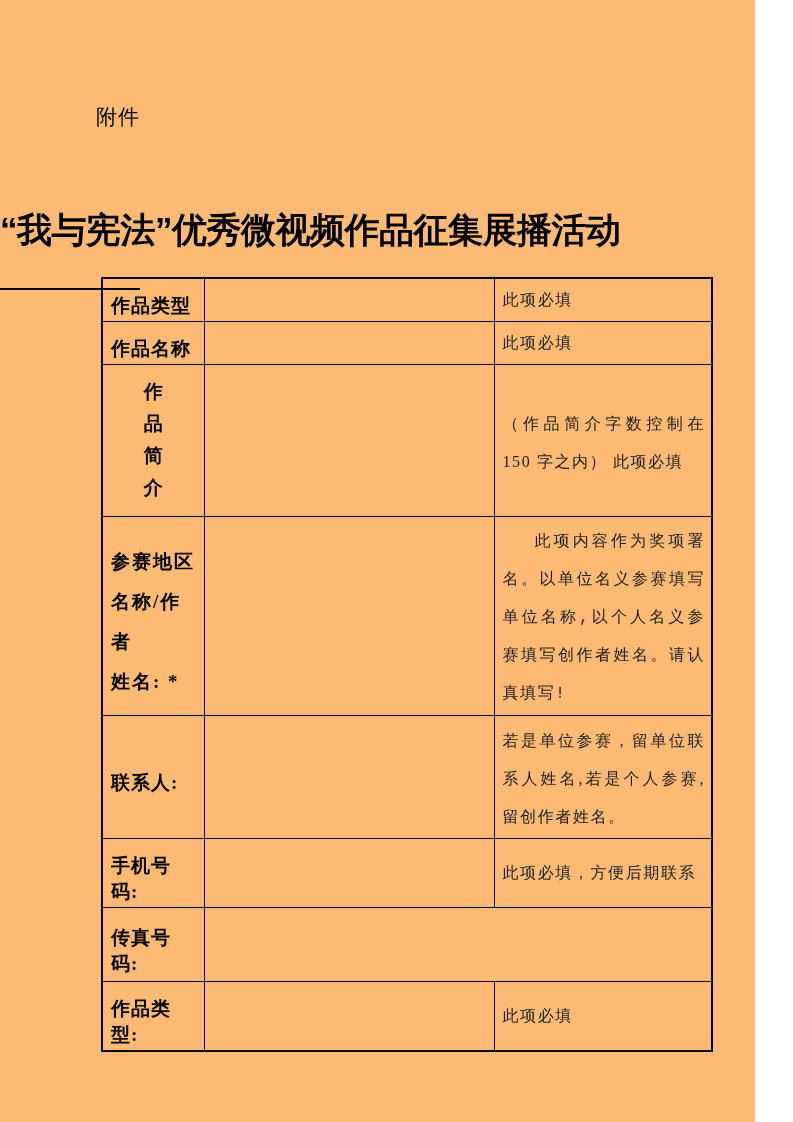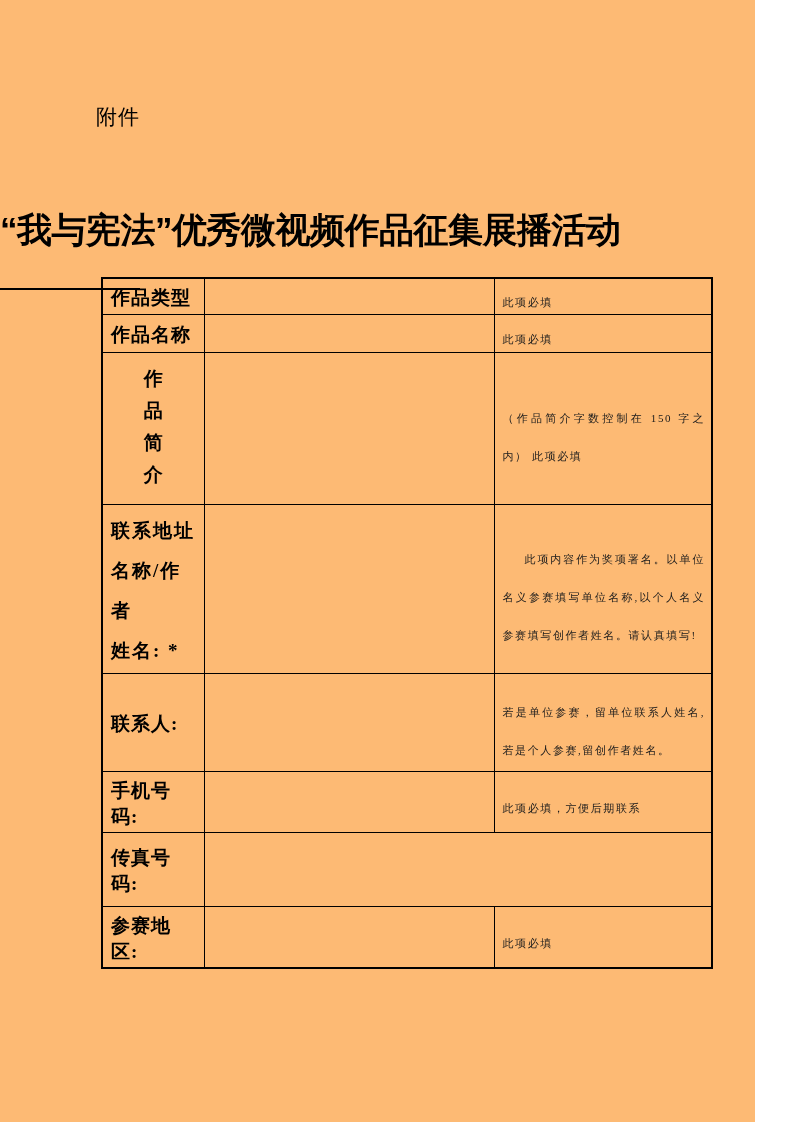--- a/index.html
+++ b/index.html
@@ -35,47 +35,47 @@
     position:absolute; left:101px; top:277px;
     width:610px;
     border-collapse:collapse; table-layout:fixed;
     border:2px solid #000;
   }
   table.form td { border:1px solid #000; vertical-align:middle; }
   col.c1 { width:102px; } col.c2 { width:290px; } col.c3 { width:218px; }
 
   td.label {
     font-weight:bold; font-size:19px;
-    padding:6px 6px 2px 8px; letter-spacing:1px;
+    padding:14px 6px 2px 8px; letter-spacing:1px;
     line-height:26px;
   }
   td.note {
-    font-size:11px; color:#1c1c1c;
+    font-size:16px; color:#1c1c1c;
     letter-spacing:1.6px;
-    padding:15px 6px 2px 8px;
+    padding:2px 6px 2px 8px;
   }
   tr.r1 { height:36px; } tr.r2 { height:38px; }
   tr.r3 { height:152px; } tr.r4 { height:152px; }
   tr.r5 { height:76px; } tr.r6 { height:40px; }
   tr.r7 { height:74px; } tr.r8 { height:39px; } tr.r9 { height:38px; }
 
   td.v-top { vertical-align:top; }
   .vert-label {
     display:flex; flex-direction:column;
     justify-content:space-between; align-items:center;
     height:148px; padding:12px 0 14px 0;
     font-weight:bold; font-size:19px;
   }
   .multiline-label div { line-height:40px; letter-spacing:2px; }
   .multiline-label { padding-top:6px; }
   .note-flow {
     line-height:38px; text-align:justify;
     padding-top:4px;
   }
-  .note-indent { text-indent:2em; }
+  .note-indent { text-indent:2em;font-family:Liberation Mono, monospace; }
   .pad-top-sm { padding-top:6px; }
 
   .footer {
     position:absolute; left:96px; top:929px; width:632px;
     font-size:19.5px; letter-spacing:0.5px;
   }
   .footer-line1 { text-indent:50px; line-height:30px; }
   .footer-email {
     margin-top:14px;
     font-family:"DejaVu Sans Mono", monospace;
@@ -126,21 +126,21 @@
         </div>
       </td>
       <td class="v-top"></td>
       <td class="note v-top">
         <div class="note-flow">（作品简介字数控制在 150 字之内） 此项必填</div>
       </td>
     </tr>
 
     <tr class="r4">
       <td class="label v-top multiline-label">
-        <div>联系地址</div>
+        <div>参赛地区</div>
         <div>名称/作者</div>
         <div>姓名: *</div>
       </td>
       <td class="v-top"></td>
       <td class="note v-top">
         <div class="note-flow note-indent">此项内容作为奖项署名。以单位名义参赛填写单位名称,以个人名义参赛填写创作者姓名。请认真填写!</div>
       </td>
     </tr>
 
     <tr class="r5">
@@ -157,21 +157,21 @@
       <td class="note">此项必填，方便后期联系</td>
     </tr>
 
     <tr class="r7">
       <td class="label v-top pad-top-sm">传真号码:</td>
       <td colspan="2" class="v-top"></td>
     </tr>
 
 
     <tr class="r9">
-      <td class="label">参赛地区:</td>
+      <td class="label">作品类型:</td>
       <td></td>
       <td class="note">此项必填</td>
     </tr>
   </tbody>
     </table>
 
 
 </div>
 
 </body></html>

